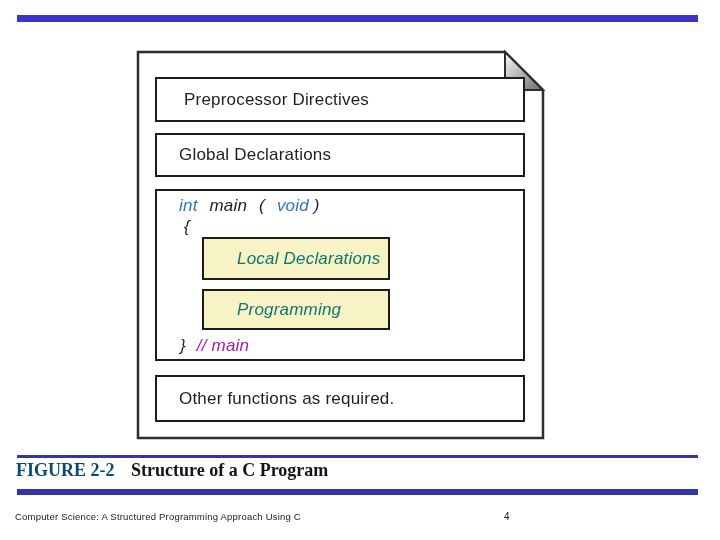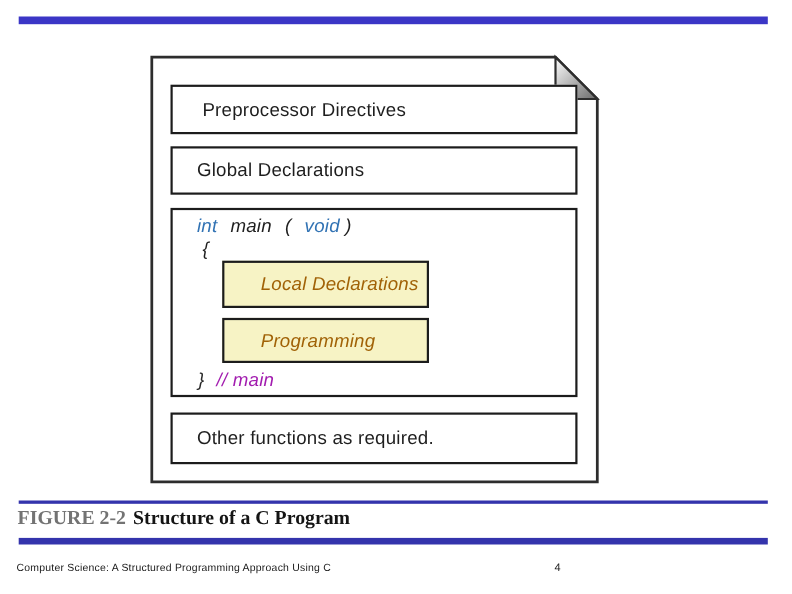--- a/index.html
+++ b/index.html
@@ -20,34 +20,34 @@
   .box-glob{left:155px;top:133px;width:370px;height:44px;padding-left:22px;}
   .box-main{left:155px;top:189px;width:370px;height:172px;font-style:italic;}
   .box-other{left:155px;top:375px;width:370px;height:47px;padding-left:22px;}
 
   .box-main{display:block;}
   .code-line{position:absolute;left:22px;top:5px;font-size:17px;color:#1e1e1e;white-space:nowrap;}
   .code-line .tok{margin-right:7px;}
   .kw{color:#3273b4;}
   .brace-open{position:absolute;left:27px;top:26px;font-size:17px;color:#1e1e1e;}
   .ybox{position:absolute;box-sizing:border-box;background:#f7f3c5;border:2px solid #1c1c1c;
-        display:flex;align-items:center;padding-left:33px;font-size:17px;color:#a16207;}
+        display:flex;align-items:center;padding-left:33px;font-size:17px;color:#0f766e;}
   .ybox-local{left:45px;top:46px;width:188px;height:43px;}
   .ybox-stmt {left:45px;top:98px;width:188px;height:41px;}
   .close-line{position:absolute;left:23px;top:145px;font-size:17px;white-space:nowrap;}
   .close-line .cb{color:#2a2a2a;margin-right:6px;}
   .comment{color:#a21caf;}
 
   
   .rule{position:absolute;left:17px;width:681px;background:#3434ac;}
   .rule-thin{top:455px;height:3px;}
   .rule-thick{top:489px;height:6px;}
   .caption{position:absolute;left:16px;top:460px;height:24px;white-space:nowrap;
            font-family:"Liberation Serif",serif;font-weight:bold;font-size:18px;}
-  .fig-label{color:#737373;margin-right:2px;}
+  .fig-label{color:#0c4a6e;margin-right:12px;}
   .fig-title{color:#141414;}
 
   
   .footer-book{position:absolute;left:15px;top:511px;font-size:9.5px;color:#1a1a1a;letter-spacing:.2px;}
   .footer-page{position:absolute;left:504px;top:511px;font-size:10px;color:#1a1a1a;}
 </style>
 </head>
 <body>
 
 <div class="slide">

